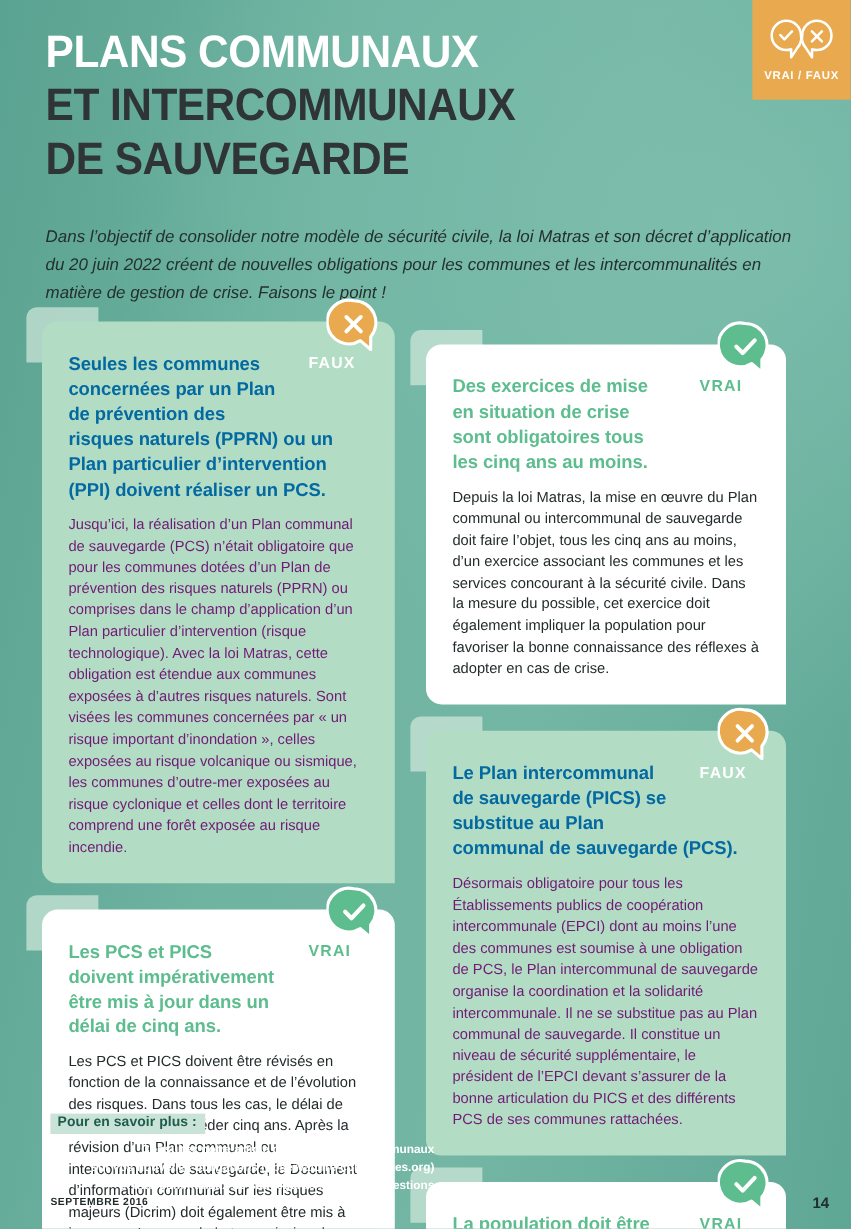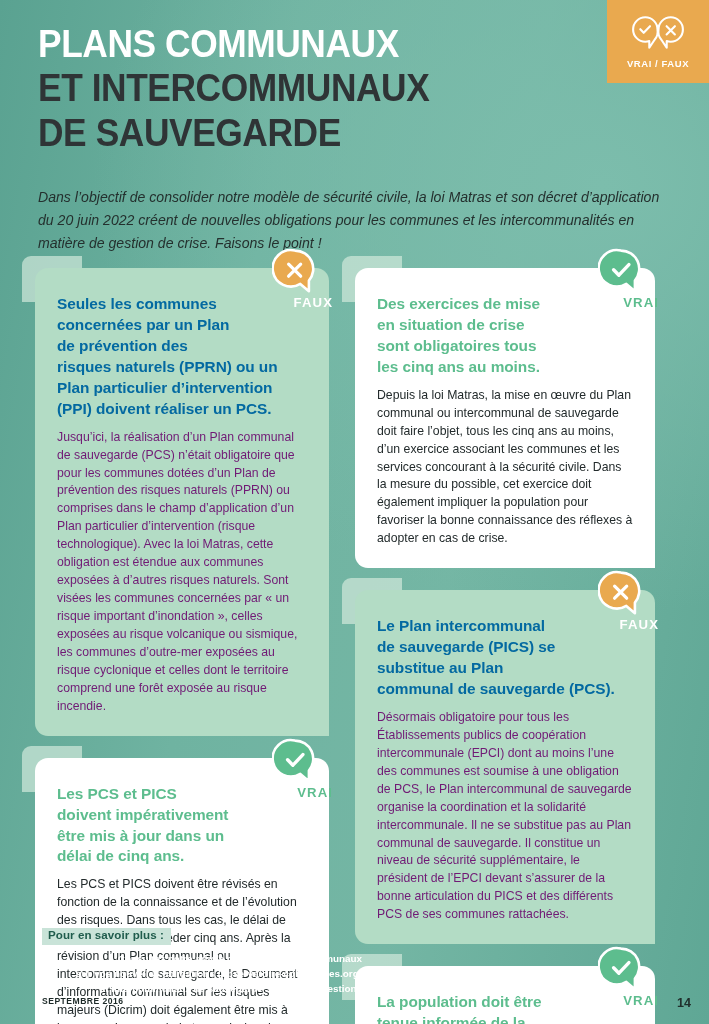--- a/index.html
+++ b/index.html
@@ -11,21 +11,21 @@
     overflow:hidden;
   }
   #page {
     position:absolute; inset:0;
     background:
       radial-gradient(ellipse 120% 70% at 85% 18%, #7cbdac 0%, rgba(124,189,172,0) 60%),
       linear-gradient(100deg, #5aa291 0%, #6fb3a1 34%, #74b6a4 62%, #5fa795 100%);
   }
   
   #badge {
-    position:absolute; right:0; top:0; width:102px; height:83px;
+    position:absolute; right:0; top:0; width:82px; height:83px;
     background:#e9a94f;
     display:flex; flex-direction:column;
     align-items:center; justify-content:center; gap:3px;
   }
   #badge .bub { width:56px; height:40px; }
   #badge .lbl {
     color:#fff; font-size:9.5px; font-weight:bold;
     letter-spacing:.06em; white-space:nowrap;
   }
   #title { position:absolute; left:38px; top:22px; width:560px; }
@@ -54,37 +54,37 @@
     position:absolute; left:-13px; top:-12px;
     width:60px; height:46px; background:#cfe7da; opacity:.72;
     border-radius:9px 0 0 0;
   }
   .card .body {
     position:relative;
     border-radius:13px 13px 0 13px;
     padding:26px 22px 20px 22px;
   }
   .card.mint .body { background:#b3dcc5; }
-  .card.white .body { background:#ffffff; }
+  .card.white .body { background:#ffffff;margin-top:19px; }
 
   .card h3 {
     font-size:15.4px; line-height:1.36; font-weight:bold;
     margin:0 0 9px 0; letter-spacing:-.004em;
   }
   .card.mint h3 { color:#0369a1; }
   .card.white h3 { color:#5dbd8e; }
   .card p {
     font-size:12.25px; line-height:1.465; color:#232b2c;
   }
   .card.mint p { color:#701a75; }
 
   
   .verdict {
     position:absolute; right:-4px; top:-20px;
-    width:76px; text-align:right; z-index:5;
+    width:76px; text-align:left; z-index:5;
   }
   .verdict svg { width:46px; height:46px; display:block; margin:0 auto; }
   .verdict .vtxt {
     font-size:13.2px; font-weight:bold; letter-spacing:.08em;
     margin-top:1px;
   }
   .verdict.faux .vtxt { color:#ffffff; }
   .verdict.vrai .vtxt { color:#5dbd8e; }
 
   

